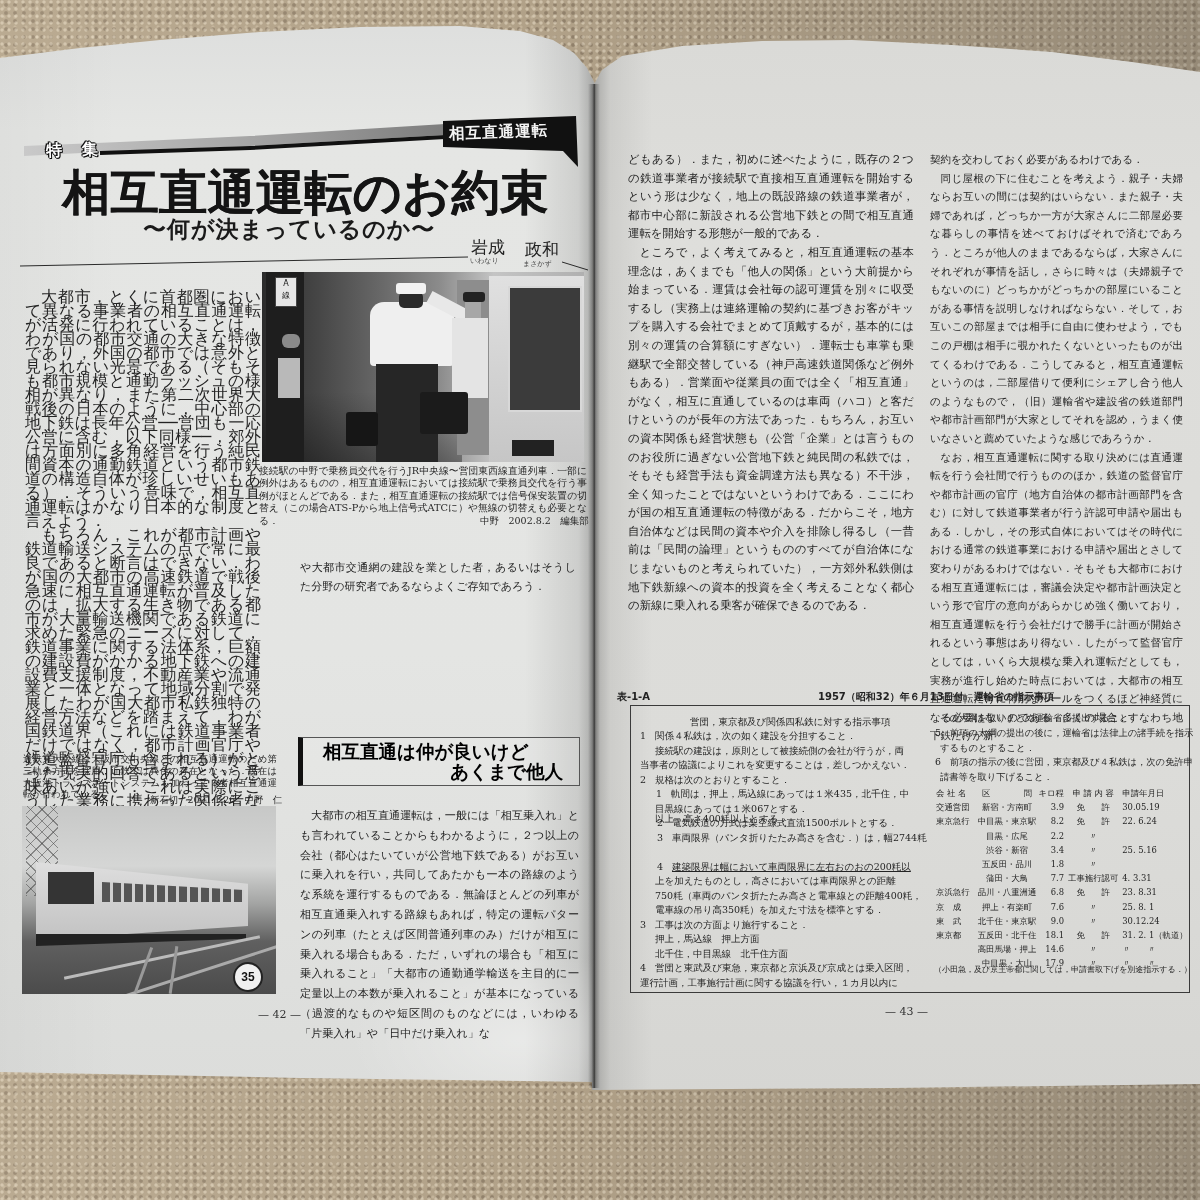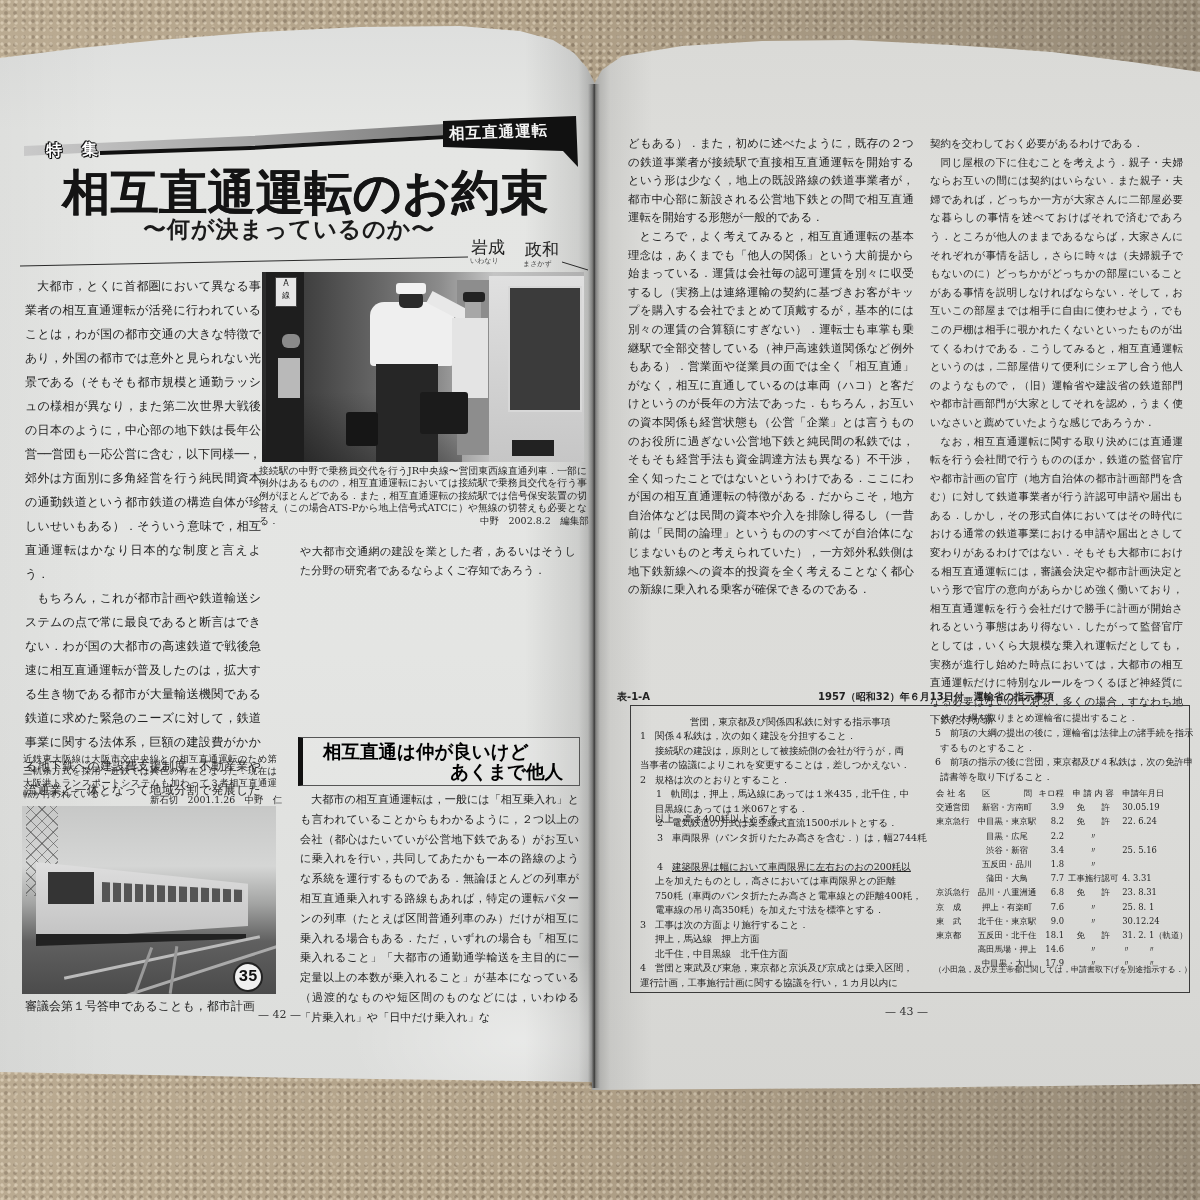--- a/index.html
+++ b/index.html
@@ -36,21 +36,21 @@
   .abs { position:absolute; }
   .band-svg { position:absolute; left:0; top:100px; width:600px; height:80px; }
   .feature-label { position:absolute; left:46px; top:140px; font-family:"DejaVu Sans", sans-serif; font-weight:bold; font-size:16px; color:#fff; letter-spacing:2px;
     text-shadow:1px 0 #111,-1px 0 #111,0 1px #111,0 -1px #111,1px 1px #111,-1px -1px #111; white-space:nowrap; transform:rotate(-1.5deg); }
   .series-tab { position:absolute; left:449px; top:122px; font-family:"DejaVu Sans", sans-serif; font-weight:bold; font-size:15.5px; color:#f4f4f4; letter-spacing:1px; white-space:nowrap; transform:rotate(-2deg); }
   .title { position:absolute; left:62px; top:168px; font-family:"DejaVu Sans", sans-serif; font-weight:bold; font-size:48px; line-height:1; color:#141414; letter-spacing:0.4px; white-space:nowrap; text-shadow:0.6px 0 #141414; }
   .subtitle { position:absolute; left:143px; top:218px; font-family:"DejaVu Sans", sans-serif; font-weight:bold; font-size:23px; line-height:1; color:#1a1a1a; letter-spacing:1px; white-space:nowrap; }
   .author-name { position:absolute; font-size:17px; line-height:1; color:#222; white-space:nowrap; }
   .author-reading { position:absolute; font-size:7px; line-height:1; color:#444; white-space:nowrap; }
 
-  .col { position:absolute; text-align:justify; color:#232323; }
+  .col { position:absolute; text-align:justify; color:#232323;margin-top:16px; }
   .col p { margin:0; text-indent:1em; }
   .col p.cont { text-indent:0; }
 
   .photo { position:absolute; overflow:hidden; }
   .photo .pc { position:absolute; }
   .caption { position:absolute; text-align:justify; color:#262626; }
   .caption p { margin:0; }
   .credit { position:absolute; white-space:nowrap; color:#262626; }
 
   .sec-box { position:absolute; left:298px; top:737px; width:276px; height:47px; border:1px solid #555; border-left:5px solid #111; background:rgba(255,255,255,.12); }
@@ -100,21 +100,21 @@
 <span class="series-tab">相互直通運転</span>
 
 <div class="title">相互直通運転のお約束</div>
 <div class="subtitle">〜何が決まっているのか〜</div>
 
 <span class="author-name" style="left:471px;top:239px">岩成</span>
 <span class="author-name" style="left:525px;top:241px">政和</span>
 <span class="author-reading" style="left:470px;top:258px">いわなり</span>
 <span class="author-reading" style="left:523px;top:261px">まさかず</span>
 
-<div class="col" style="left:25px;top:274px;width:236px;font-size:12px;line-height:24px;">
+<div class="col" style="left:25px;top:274px;width:236px;font-size:16px;line-height:14px;">
   <p>大都市，とくに首都圏において異なる事業者の相互直通運転が活発に行われていることは，わが国の都市交通の大きな特徴であり，外国の都市では意外と見られない光景である（そもそも都市規模と通勤ラッシュの様相が異なり，また第二次世界大戦後の日本のように，中心部の地下鉄は長年公営──営団も一応公営に含む，以下同様──，郊外は方面別に多角経営を行う純民間資本の通勤鉄道という都市鉄道の構造自体が珍しいせいもある）．そういう意味で，相互直通運転はかなり日本的な制度と言えよう．</p>
   <p>もちろん，これが都市計画や鉄道輸送システムの点で常に最良であると断言はできない．わが国の大都市の高速鉄道で戦後急速に相互直通運転が普及したのは，拡大する生き物である都市が大量輸送機関である鉄道に求めた緊急のニーズに対して，鉄道事業に関する法体系，巨額の建設費がかかる地下鉄への建設費支援制度，不動産業や流通業と一体となって地域分割で発展したわが国大都市私鉄独特の経営方法などを踏まえて，わが国鉄道界（これには鉄道事業者だけではなく，都市計画官庁や鉄道監督官庁も含まれる）がとった現実的回答であるという意味あいが強い．これは実際にこうした業務に携わった関係者ならご承知であろう．また，そうした回答の最初のものが1956（昭和31）年８月14日の都市計画審議会第１号答申であることも，都市計画</p>
 </div>
 
 <div class="photo" style="left:262px;top:272px;width:322px;height:190px;background:linear-gradient(90deg,#2b2b2b 0%,#474747 18%,#6a6a6a 38%,#8b8b8b 55%,#c4c4c4 72%,#b0b0b0 100%);">
   <div class="pc" style="left:0;top:120px;width:200px;height:70px;background:linear-gradient(180deg,rgba(0,0,0,0),rgba(0,0,0,.35));"></div>
   <div class="pc" style="left:4px;top:0;width:38px;height:190px;background:#1e1e1e;"></div>
   <div class="pc" style="left:13px;top:5px;width:20px;height:28px;background:#e6e6e6;border:1px solid #444;font-family:'DejaVu Sans',sans-serif;font-size:8px;line-height:12px;text-align:center;color:#111;">
     <div>A</div>
     <div>線</div>
@@ -163,21 +163,21 @@
 <div class="photo" style="left:22px;top:806px;width:254px;height:188px;background:linear-gradient(180deg,#c7c8c7 0%,#d5d6d5 32%,#a3a4a3 52%,#606060 72%,#4b4b4b 100%);">
   <div class="pc" style="left:4px;top:0;width:32px;height:90px;background:repeating-linear-gradient(45deg,rgba(60,60,60,.5) 0 1px,transparent 1px 8px),repeating-linear-gradient(-45deg,rgba(60,60,60,.5) 0 1px,transparent 1px 8px);"></div>
   <div class="pc" style="left:14px;top:56px;width:212px;height:78px;background:linear-gradient(180deg,#dedede,#c2c2c2);clip-path:polygon(0 0,100% 28%,100% 82%,0 100%);"></div>
   <div class="pc" style="left:26px;top:66px;width:46px;height:32px;background:#343434;"></div>
   <div class="pc" style="left:80px;top:76px;width:142px;height:20px;background:repeating-linear-gradient(90deg,#555 0 8px,#cfcfcf 8px 11px);clip-path:polygon(0 0,100% 40%,100% 100%,0 100%);"></div>
   <div class="pc" style="left:14px;top:128px;width:210px;height:12px;background:#222;clip-path:polygon(0 0,100% 0,100% 40%,0 100%);"></div>
   <div class="pc" style="left:40px;top:150px;width:200px;height:3px;background:#bbb;transform:rotate(-12deg);"></div>
   <div class="pc" style="left:90px;top:165px;width:170px;height:3px;background:#aaa;transform:rotate(-18deg);"></div>
   <div class="pc" style="left:120px;top:140px;width:3px;height:48px;background:#999;transform:rotate(20deg);"></div>
   <div class="pc" style="left:150px;top:140px;width:3px;height:48px;background:#999;transform:rotate(8deg);"></div>
-  <div class="pc" style="left:211px;top:156px;width:26px;height:26px;border:2px solid #222;border-radius:50%;background:#f0f0f0;font-family:Liberation Mono, monospace;font-weight:bold;font-size:16px;line-height:26px;text-align:center;color:#111;">35</div>
+  <div class="pc" style="left:211px;top:156px;width:26px;height:26px;border:2px solid #222;border-radius:50%;background:#f0f0f0;font-family:Liberation Sans, sans-serif;font-weight:bold;font-size:12px;line-height:26px;text-align:center;color:#111;">35</div>
 </div>
 
 <span class="pagenum" style="left:258px;top:1008px;">— 42 —</span>
 
 <div class="page-right"></div>
 <div class="spine"></div>
 
 <div class="col" style="left:628px;top:134px;width:286px;font-size:11.4px;line-height:18.6px;">
   <p class="cont">どもある）．また，初めに述べたように，既存の２つの鉄道事業者が接続駅で直接相互直通運転を開始するという形は少なく，地上の既設路線の鉄道事業者が，都市中心部に新設される公営地下鉄との間で相互直通運転を開始する形態が一般的である．</p>
   <p>ところで，よく考えてみると，相互直通運転の基本理念は，あくまでも「他人の関係」という大前提から始まっている．運賃は会社毎の認可運賃を別々に収受するし（実務上は連絡運輸の契約に基づきお客がキップを購入する会社でまとめて頂戴するが，基本的には別々の運賃の合算額にすぎない）．運転士も車掌も乗継駅で全部交替している（神戸高速鉄道関係など例外もある）．営業面や従業員の面では全く「相互直通」がなく，相互に直通しているのは車両（ハコ）と客だけというのが長年の方法であった．もちろん，お互いの資本関係も経営状態も（公営「企業」とは言うもののお役所に過ぎない公営地下鉄と純民間の私鉄では，そもそも経営手法も資金調達方法も異なる）不干渉，全く知ったことではないというわけである．ここにわが国の相互直通運転の特徴がある．だからこそ，地方自治体などは民間の資本や介入を排除し得るし（一昔前は「民間の論理」というもののすべてが自治体になじまないものと考えられていた），一方郊外私鉄側は地下鉄新線への資本的投資を全く考えることなく都心の新線に乗入れる乗客が確保できるのである．</p>

